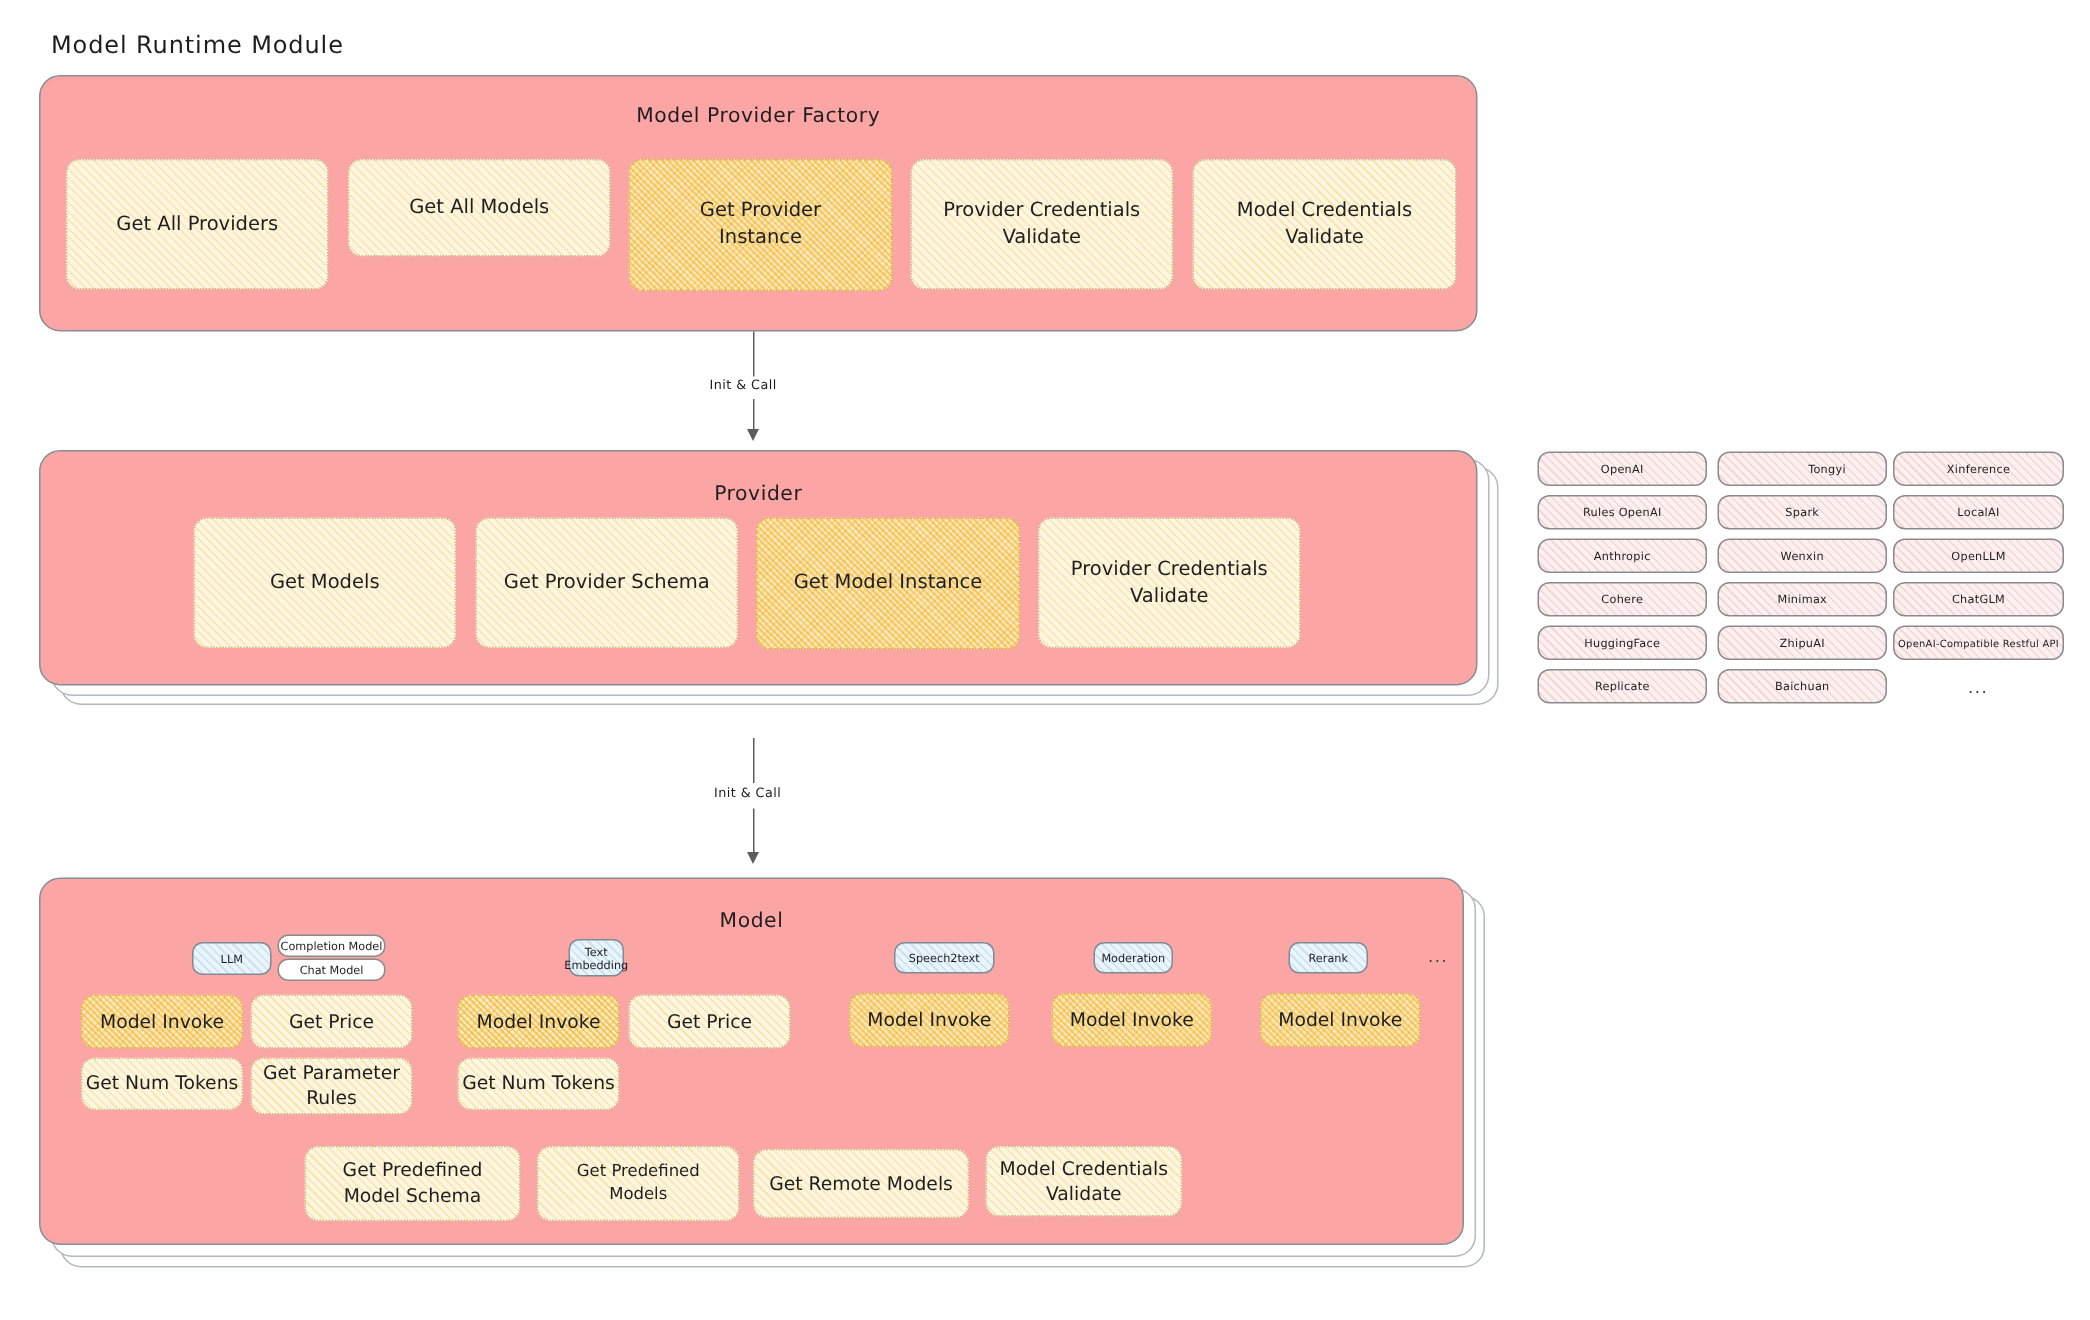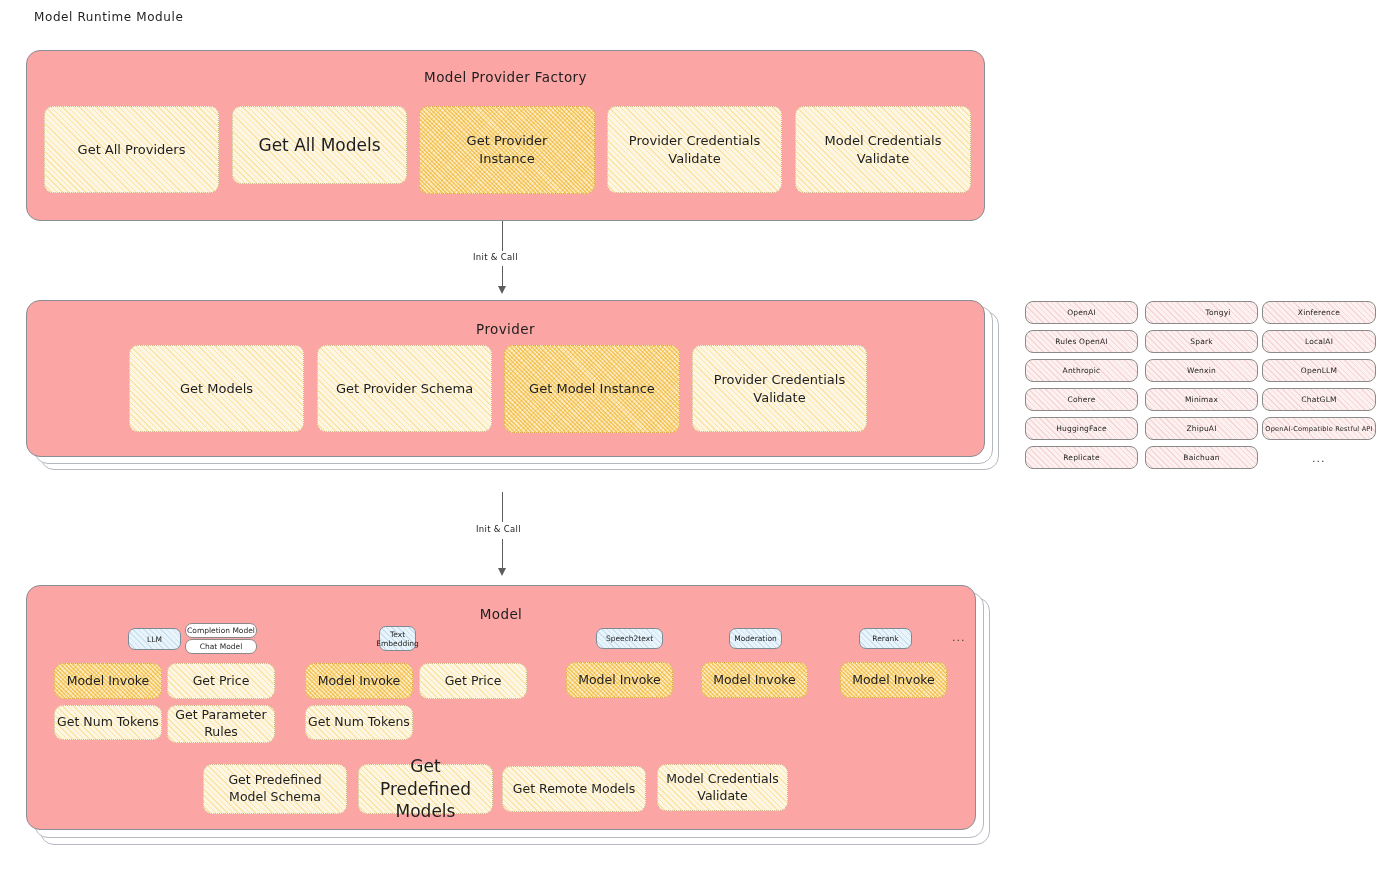--- a/index.html
+++ b/index.html
@@ -9,22 +9,22 @@
     background:#ffffff;
     font-family:"DejaVu Sans", sans-serif;
     color:#1e1e1e;
     position:relative;
     overflow:hidden;
   }
   .canvas{position:absolute;left:0;top:0;width:1393px;height:880px;}
 
   
   #page-title{
-    position:absolute;left:34px;top:10px;
-    font-size:12px;letter-spacing:.6px;color:#1e1e1e;
+    position:absolute;left:34px;top:20px;
+    font-size:16px;letter-spacing:.6px;color:#1e1e1e;
   }
 
   
   .panel{
     position:absolute;
     border:1.3px solid #868e96;
     border-radius:14px;
     background:#fca5a5;
     box-sizing:border-box;
   }
@@ -148,21 +148,21 @@
 <div class="canvas">
 
   <div id="page-title">Model Runtime Module</div>
 
   <div class="panel" style="left:26px;top:50px;width:959px;height:171px;">
     <div class="panel-title" style="top:18px;">Model Provider Factory</div>
   </div>
 
   <div class="box" style="left:44px;top:106px;width:175px;height:87px;font-size:13px;">Get All Providers</div>
 
-  <div class="box" style="left:232px;top:106px;width:175px;height:78px;font-size:17px;text-align:center;">Get All Models</div>
+  <div class="box" style="left:232px;top:106px;width:175px;height:65px;font-size:13px;text-align:center;">Get All Models</div>
 
   <div class="box hl" style="left:419px;top:106px;width:176px;height:88px;font-size:13px;padding:0 18px;">Get Provider Instance</div>
 
   <div class="box" style="left:607px;top:106px;width:175px;height:87px;font-size:13px;padding:0 14px;">Provider Credentials Validate</div>
 
   <div class="box" style="left:795px;top:106px;width:176px;height:87px;font-size:13px;padding:0 16px;">Model Credentials Validate</div>
 
   <div class="conn-line" style="left:502px;top:221px;height:30px;"></div>
   <div class="conn-label" style="left:473px;top:252px;">Init &amp; Call</div>
   <div class="conn-line" style="left:502px;top:266px;height:22px;"></div>
@@ -234,17 +234,17 @@
 
   <div class="pill-blue" style="left:729px;top:628px;width:53px;height:21px;z-index:2;">Moderation</div>
   <div class="box hl" style="left:701px;top:662px;width:107px;height:36px;font-size:12.5px;z-index:2;">Model Invoke</div>
 
   <div class="pill-blue" style="left:859px;top:628px;width:53px;height:21px;z-index:2;">Rerank</div>
   <div class="box hl" style="left:840px;top:662px;width:107px;height:36px;font-size:12.5px;z-index:2;">Model Invoke</div>
 
   <div class="ellipsis" style="left:952px;top:631px;z-index:2;">...</div>
 
   <div class="box" style="left:203px;top:764px;width:144px;height:50px;font-size:12.5px;padding:0 8px;z-index:2;">Get Predefined Model Schema</div>
-  <div class="box" style="left:358px;top:764px;width:135px;height:50px;font-size:17px;padding:0 10px;z-index:2;">Get Predefined Models</div>
+  <div class="box" style="left:358px;top:764px;width:135px;height:50px;font-size:11px;padding:0 10px;z-index:2;">Get Predefined Models</div>
   <div class="box" style="left:502px;top:766px;width:144px;height:46px;font-size:12.5px;padding:0 6px;z-index:2;">Get Remote Models</div>
   <div class="box" style="left:657px;top:764px;width:131px;height:47px;font-size:12.5px;padding:0 6px;z-index:2;">Model Credentials Validate</div>
 
 </div>
 
 </body></html>

